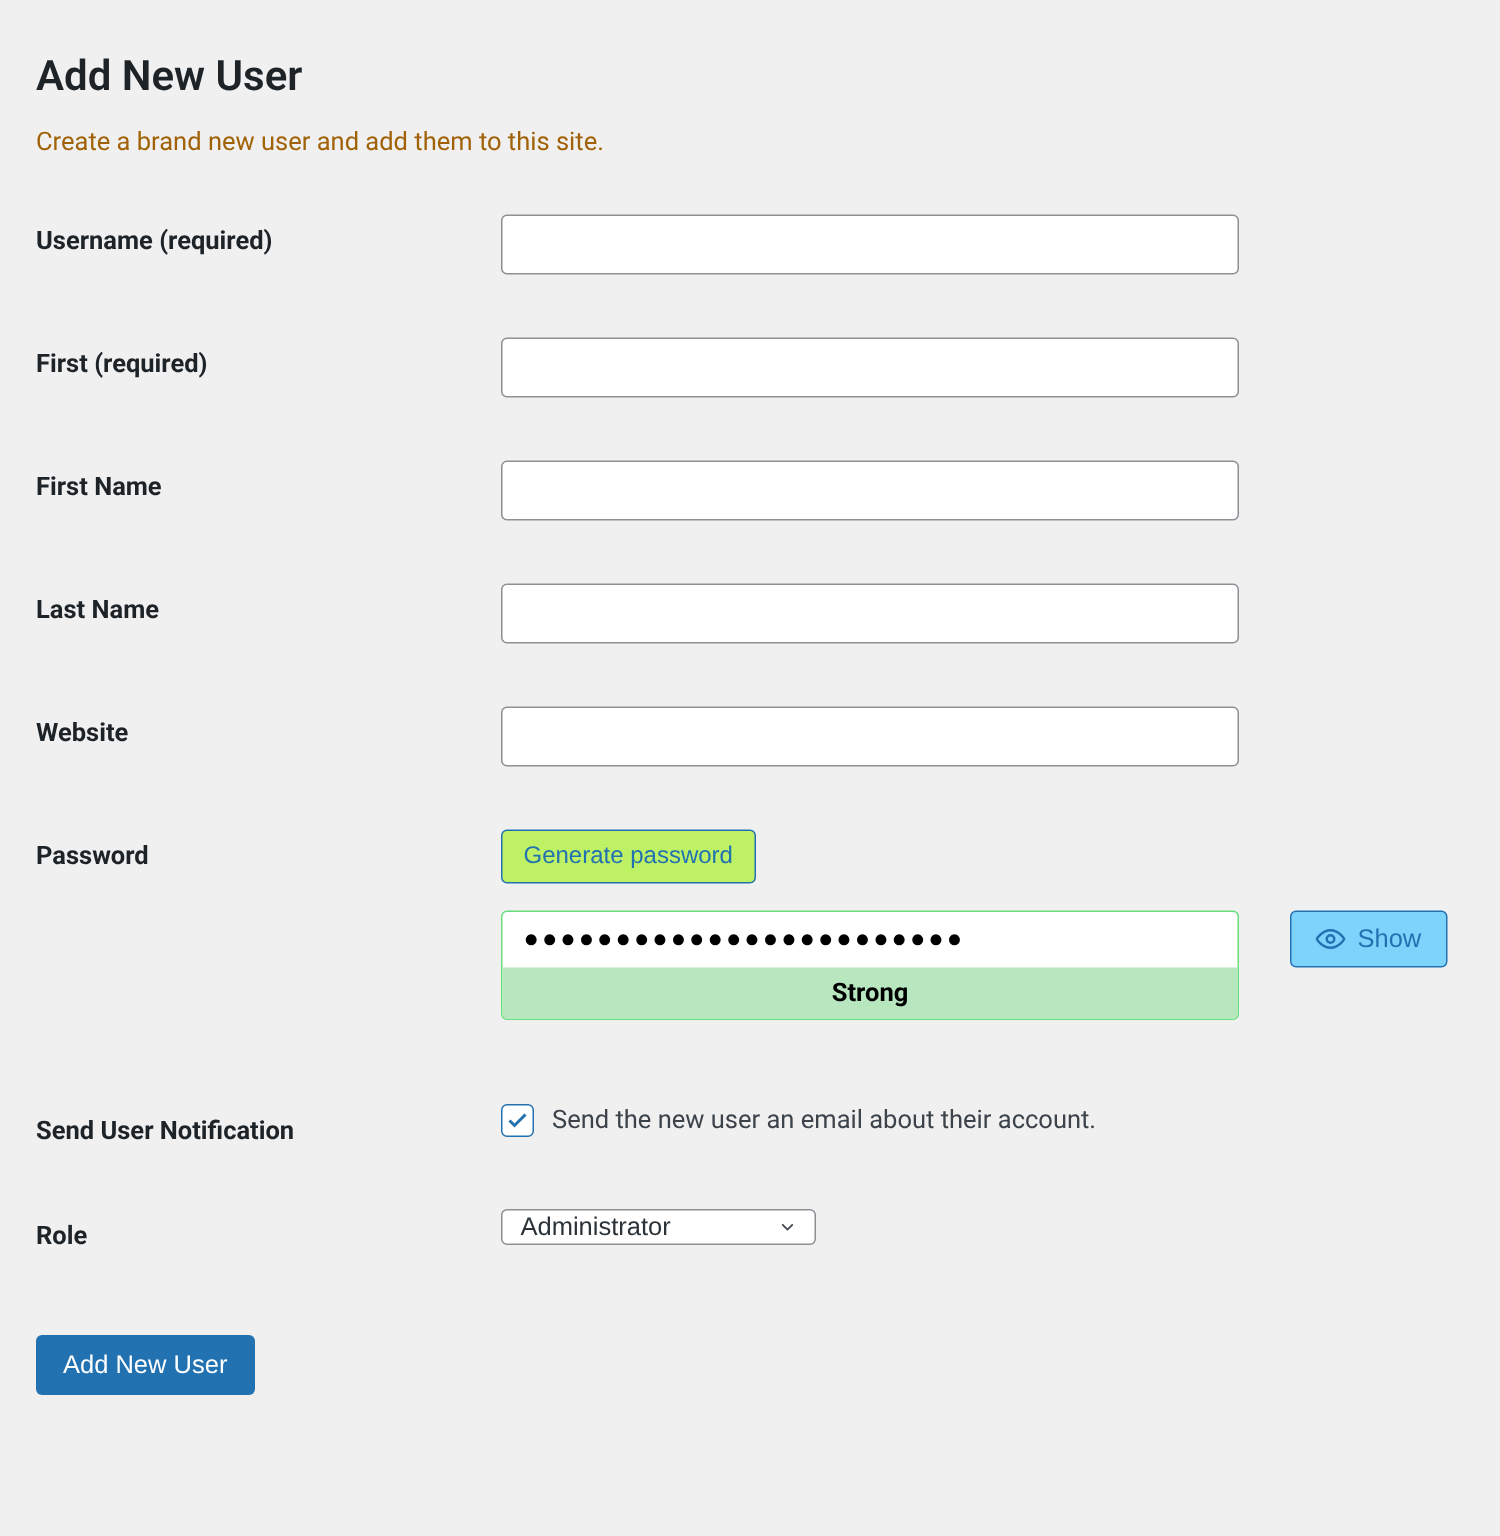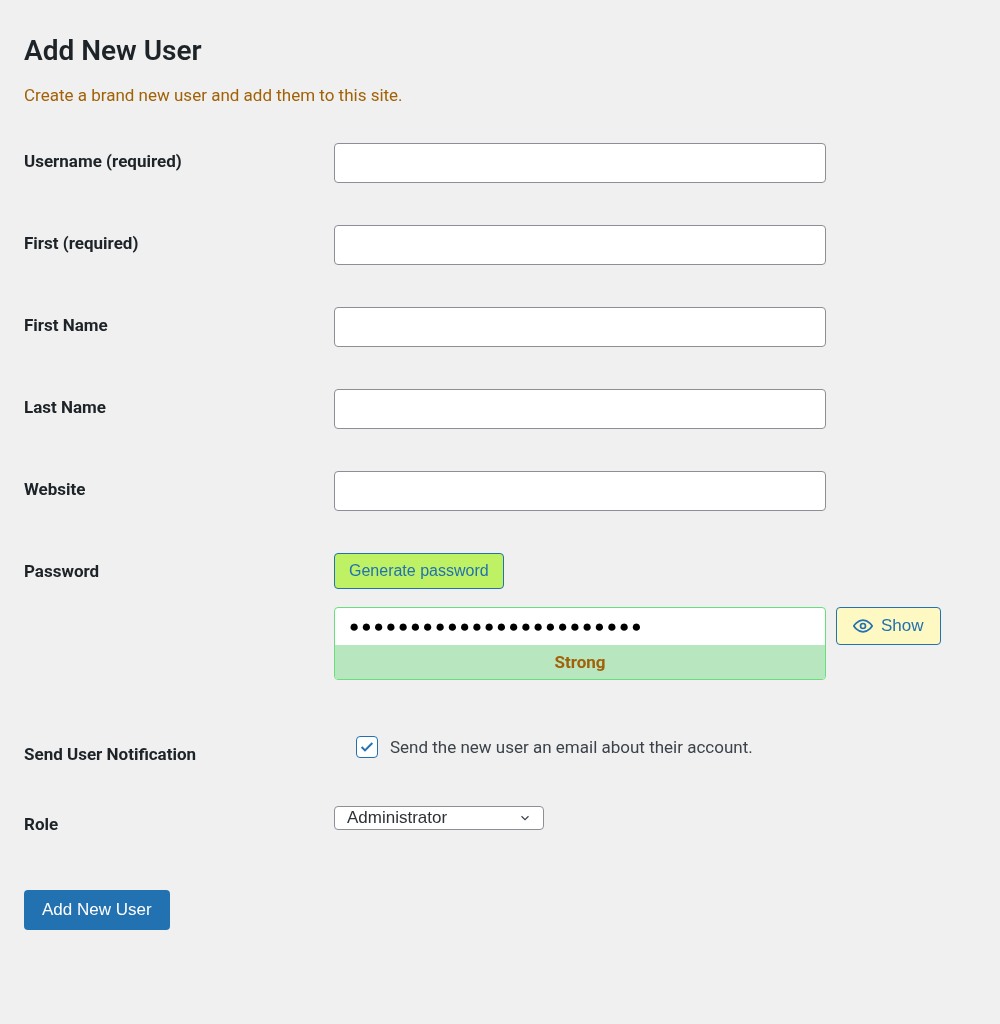--- a/index.html
+++ b/index.html
@@ -80,50 +80,50 @@
   }
   .password-masked {
     padding: 10px 14px;
     font-size: 17px;
     letter-spacing: 2px;
     line-height: 1;
     color: #000;
   }
   .strength-bar {
     background: #b8e6bf;
-    color: #a16207;
+    color: #000000;
     font-weight: 700;
     font-size: 17px;
     text-align: center;
     padding: 7px 0;
   }
   .show-btn {
     display: flex;
     align-items: center;
     gap: 8px;
-    background: #fef9c3;
+    background: #7dd3fc;
     border: 1px solid #2271b1;
     border-radius: 4px;
     color: #2271b1;
     padding: 8px 16px;
     font-size: 17px;
     cursor: pointer;
+    margin-left: 24px;
   }
   .eye-icon {
     width: 20px;
     height: 20px;
     fill: none;
     stroke: #2271b1;
     stroke-width: 2;
   }
   .checkbox-row {
     display: flex;
     align-items: center;
     gap: 12px;
-    margin-left: 22px;
   }
   .wp-checkbox {
     width: 22px;
     height: 22px;
     border: 1px solid #2271b1;
     border-radius: 4px;
     display: flex;
     align-items: center;
     justify-content: center;
     cursor: pointer;

